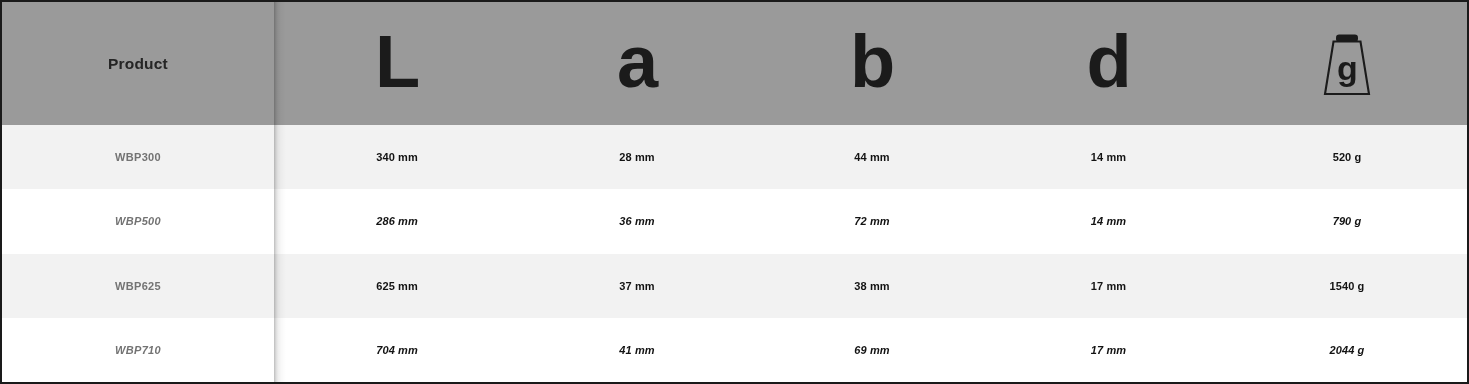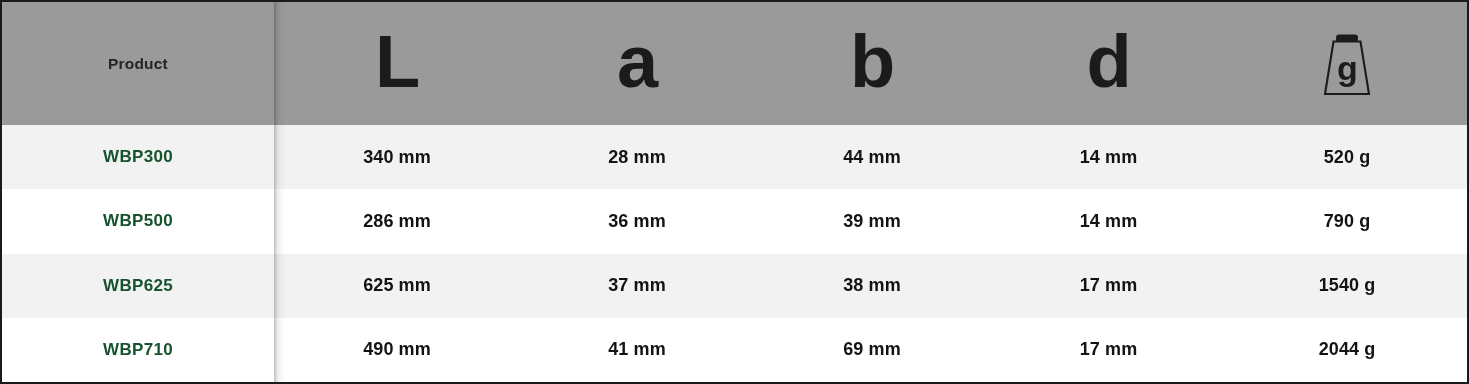--- a/index.html
+++ b/index.html
@@ -88,33 +88,33 @@
     z-index: 5;
   }
 
   
   tbody tr { height: 51px; }
 
   tbody td {
     padding: 0;
     text-align: center;
     vertical-align: middle;
-    font-size: 18px;
+    font-size: 11px;
     font-weight: 700;
     color: #131313;
     letter-spacing: 0.1px;
     border: none;
   }
 
   tbody tr.row-odd  td { background: #f2f2f2; }
-  tbody tr.row-even td { background: #ffffff; }
+  tbody tr.row-even td { background: #ffffff; font-style: italic; }
 
   td.cell-product {
-    color: #14532d;
-    font-size: 17px;
+    color: #737373;
+    font-size: 11px;
     font-weight: 700;
     letter-spacing: 0.3px;
   }
 
   
   .weight-icon {
     display: inline-block;
     width: 62px;
     height: 66px;
     vertical-align: middle;
@@ -171,37 +171,37 @@
         <td>28 mm</td>
         <td>44 mm</td>
         <td>14 mm</td>
         <td>520 g</td>
       </tr>
 
       <tr class="row-even">
         <td class="cell-product">WBP500</td>
         <td>286 mm</td>
         <td>36 mm</td>
-        <td>39 mm</td>
+        <td>72 mm</td>
         <td>14 mm</td>
         <td>790 g</td>
       </tr>
 
       <tr class="row-odd">
         <td class="cell-product">WBP625</td>
         <td>625 mm</td>
         <td>37 mm</td>
         <td>38 mm</td>
         <td>17 mm</td>
         <td>1540 g</td>
       </tr>
 
       <tr class="row-even">
         <td class="cell-product">WBP710</td>
-        <td>490 mm</td>
+        <td>704 mm</td>
         <td>41 mm</td>
         <td>69 mm</td>
         <td>17 mm</td>
         <td>2044 g</td>
       </tr>
 
     </tbody>
   </table>
 
   <div class="col-divider"></div>

